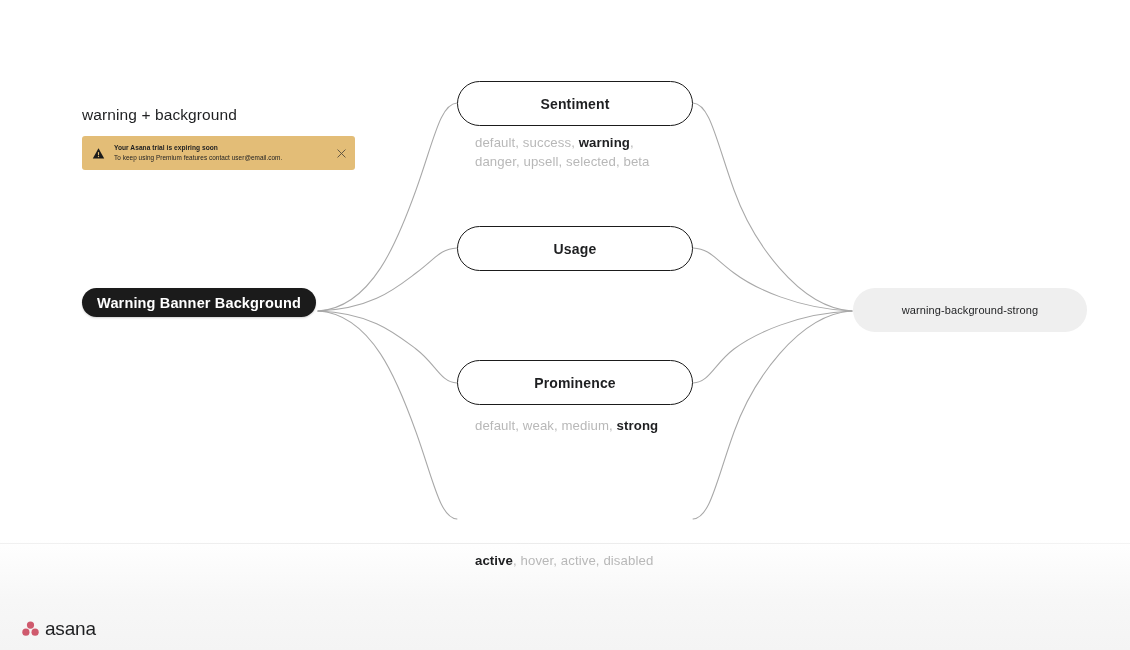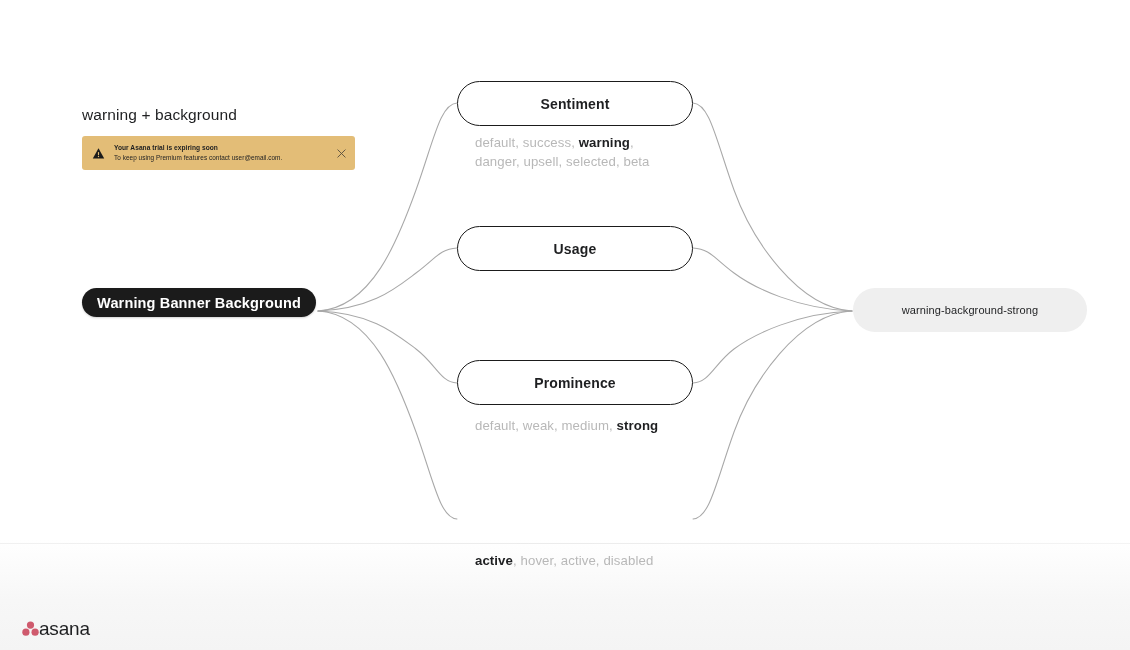--- a/index.html
+++ b/index.html
@@ -189,20 +189,21 @@
     letter-spacing: 0.1px;
   }
 
   
   #asana-logo {
     position: absolute;
     left: 22px;
     top: 619px;
     display: flex;
     align-items: center;
+    gap: 6px;
   }
   #asana-logo .dots { display: block; }
   #asana-logo .wordmark {
     font-size: 19px;
     color: #1e1f21;
     letter-spacing: -0.2px;
     line-height: 1;
   }
 </style>
 </head>

